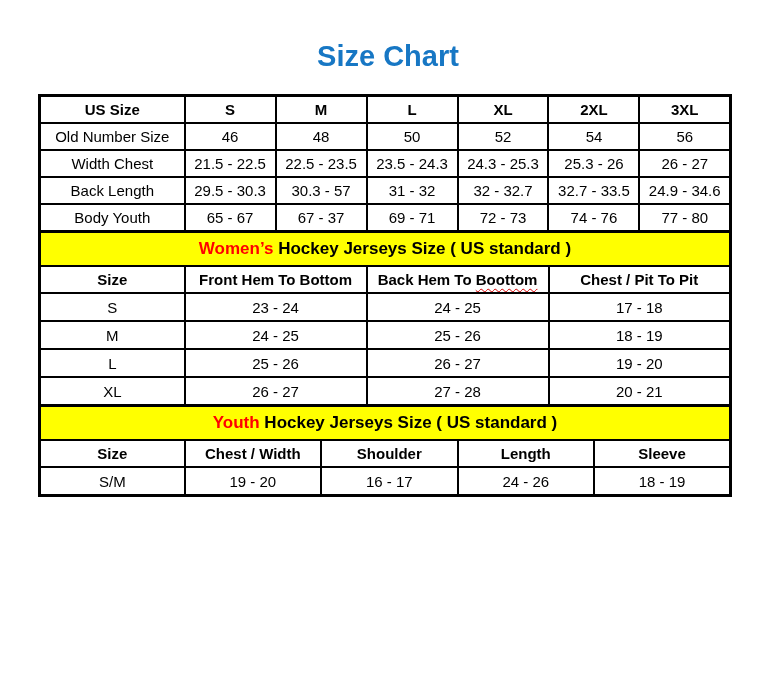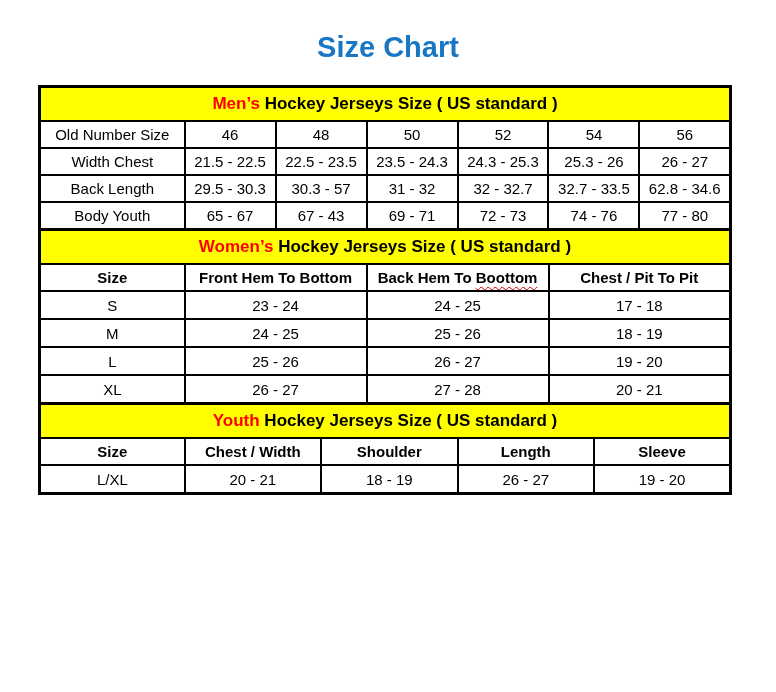--- a/index.html
+++ b/index.html
@@ -5,21 +5,21 @@
   html, body {
     margin: 0; padding: 0;
     width: 776px; height: 692px;
     background: #ffffff;
     font-family: "Liberation Sans", sans-serif;
     color: #000000;
     overflow: hidden;
   }
   .page-title {
     margin: 0;
-    padding-top: 31px;
+    padding-top: 40px;
     text-align: center;
     font-size: 29px;
     font-weight: bold;
     color: #1777c4;
     letter-spacing: 0px;
   }
   .chart-wrap {
     width: 694px;
     margin: 21px 0 0 38px;
   }
@@ -69,22 +69,28 @@
     <colgroup>
         <col style="width:21%">
         <col>
         <col>
         <col>
         <col>
         <col>
         <col>
       </colgroup>
     <tbody>
-        <tr class="band">
-      <td colspan="7"><span class="hl">Men’s</span><span> Hockey Jerseys Size ( US standard )</span></td>
+    <tr>
+      <th>US Size</th>
+      <th>S</th>
+      <th>M</th>
+      <th>L</th>
+      <th>XL</th>
+      <th>2XL</th>
+      <th>3XL</th>
     </tr>
     <tr class="data">
       <td>Old Number Size</td>
       <td>46</td>
       <td>48</td>
       <td>50</td>
       <td>52</td>
       <td>54</td>
       <td>56</td>
     </tr>
@@ -97,26 +103,26 @@
       <td>25.3 - 26</td>
       <td>26 - 27</td>
     </tr>
     <tr class="data">
       <td>Back Length</td>
       <td>29.5 - 30.3</td>
       <td>30.3 - 57</td>
       <td>31 - 32</td>
       <td>32 - 32.7</td>
       <td>32.7 - 33.5</td>
-      <td>62.8 - 34.6</td>
+      <td>24.9 - 34.6</td>
     </tr>
     <tr class="data">
       <td>Body Youth</td>
       <td>65 - 67</td>
-      <td>67 - 43</td>
+      <td>67 - 37</td>
       <td>69 - 71</td>
       <td>72 - 73</td>
       <td>74 - 76</td>
       <td>77 - 80</td>
     </tr>
   </tbody>
     </table>
 
   <table class="size-table w-table">
     <colgroup>
@@ -175,22 +181,22 @@
       <td colspan="5"><span class="hl">Youth</span><span> Hockey Jerseys Size ( US standard )</span></td>
     </tr>
     <tr>
       <th>Size</th>
       <th>Chest / Width</th>
       <th>Shoulder</th>
       <th>Length</th>
       <th>Sleeve</th>
     </tr>
     <tr class="data">
-      <td class="lbl-bold">L/XL</td>
-      <td>20 - 21</td>
+      <td class="lbl-bold">S/M</td>
+      <td>19 - 20</td>
+      <td>16 - 17</td>
+      <td>24 - 26</td>
       <td>18 - 19</td>
-      <td>26 - 27</td>
-      <td>19 - 20</td>
     </tr>
   </tbody>
     </table>
 
 </div>
 
 </body></html>

